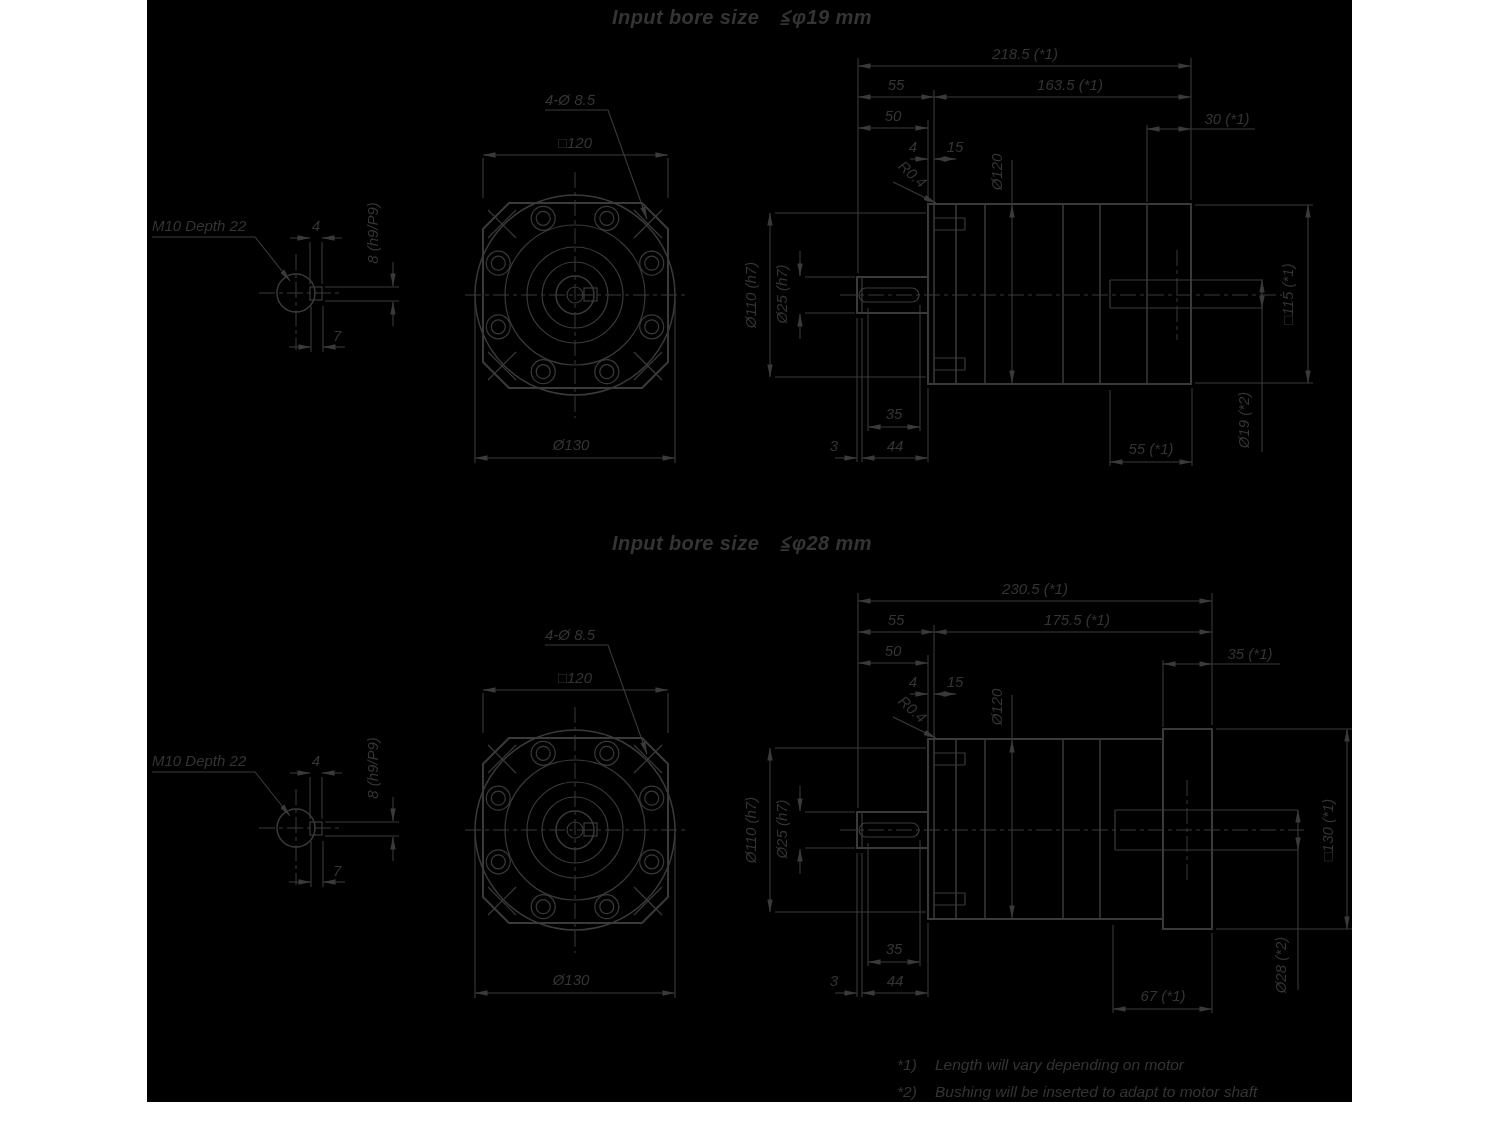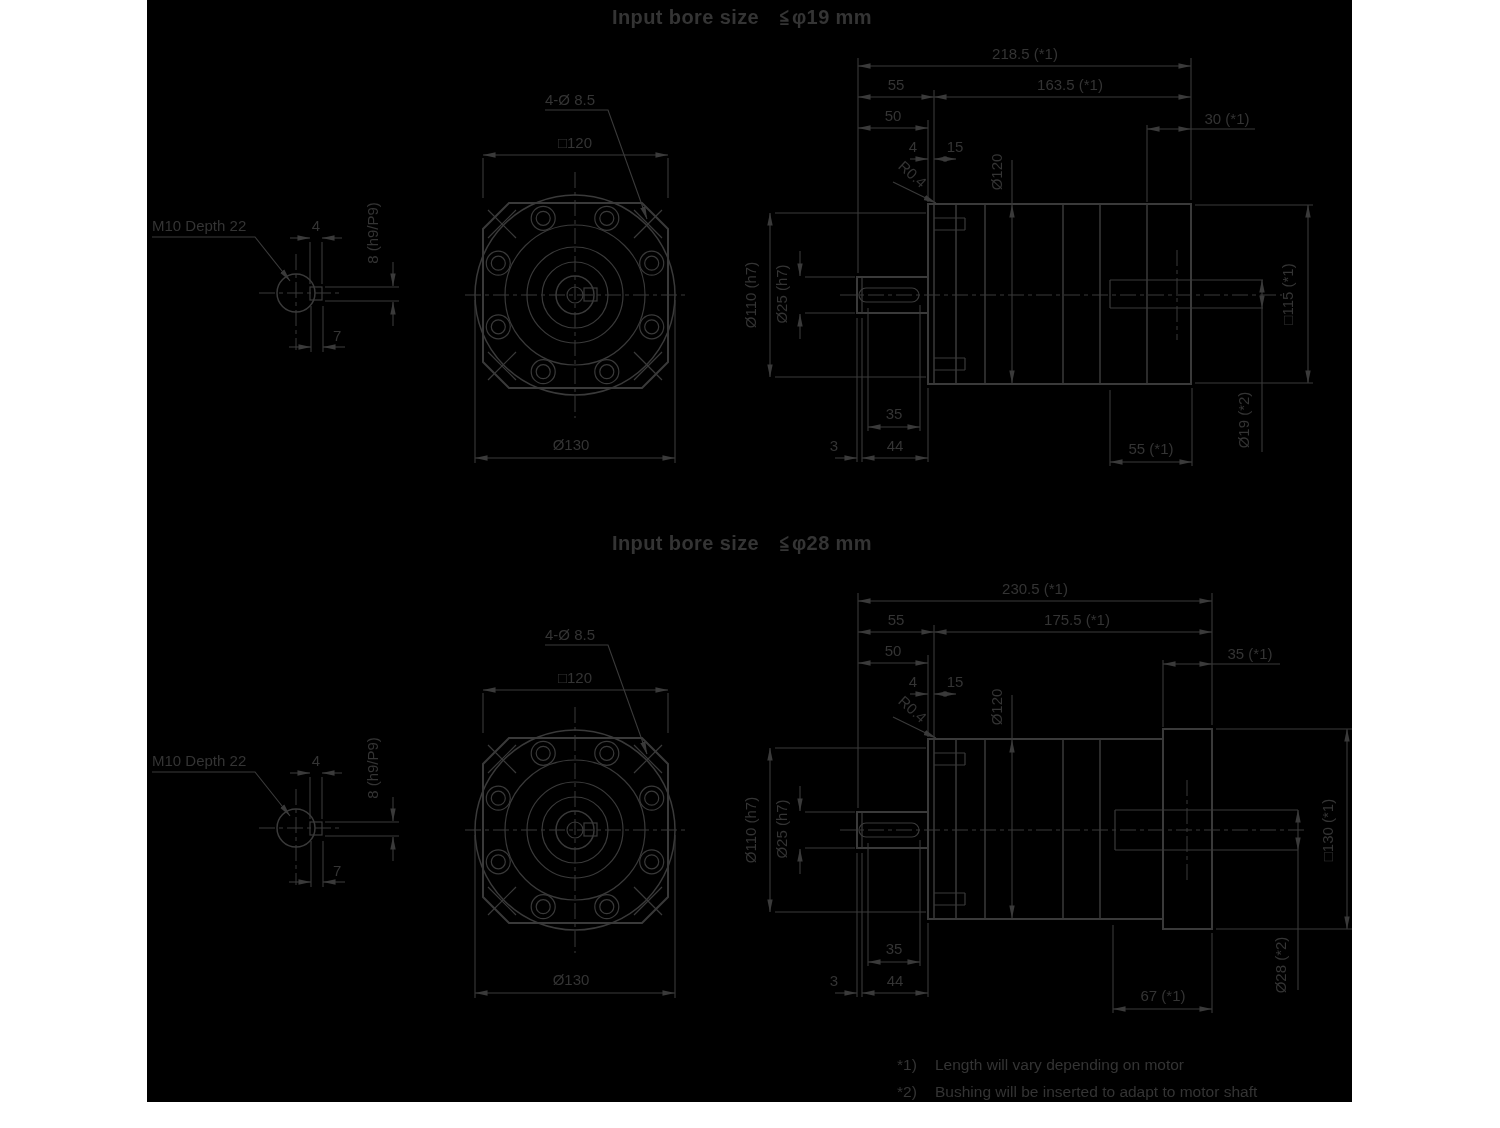--- a/index.html
+++ b/index.html
@@ -2,21 +2,21 @@
 <html><head>
 <meta charset="utf-8">
 <style>
   html,body{margin:0;padding:0;}
   body{
     width:1500px;height:1128px;position:relative;background:#ffffff;
     font-family:"Liberation Sans",sans-serif;
   }
   .canvas{
     position:absolute;left:147px;top:0;width:1205px;height:1102px;
-    background:#000000;overflow:hidden;
+    background:#000000;overflow:hidden;font-style:italic;
   }
   svg{display:block}
   
   .w2{stroke:#3a3a3a;stroke-width:2;fill:none}
   .w15{stroke:#3a3a3a;stroke-width:1.5;fill:none}
   .w12{stroke:#3a3a3a;stroke-width:1.2;fill:none}
   .dim{stroke:#3a3a3a;stroke-width:1.1;fill:none}
   .cl{stroke:#3a3a3a;stroke-width:1;fill:none;stroke-dasharray:16 4 4 4}
   text{fill:#343434;font-size:15px;font-family:"Liberation Sans",sans-serif}
   .tt{font-size:20px;font-weight:600;letter-spacing:.4px}

